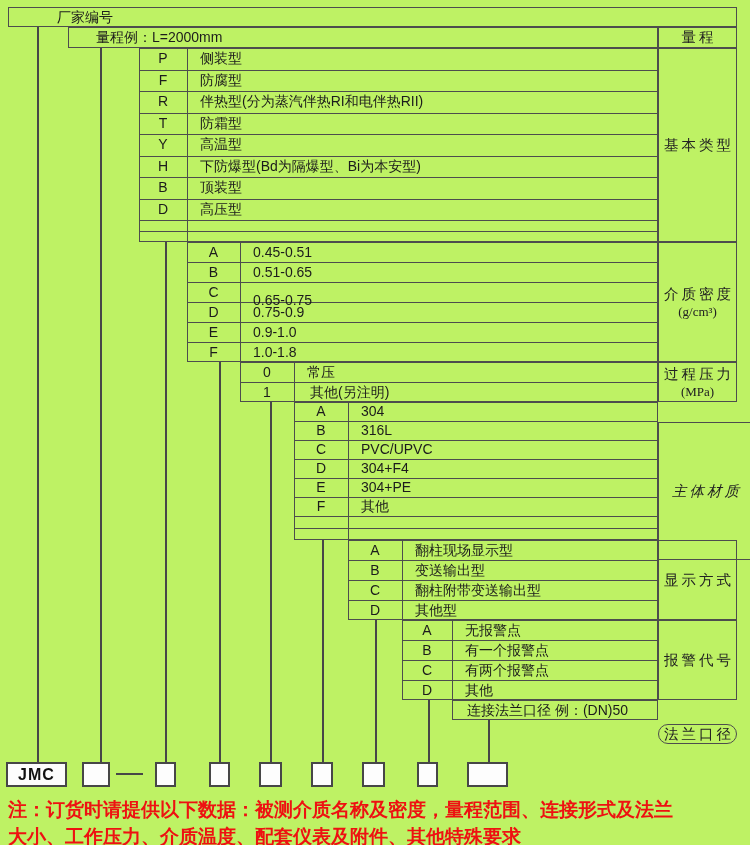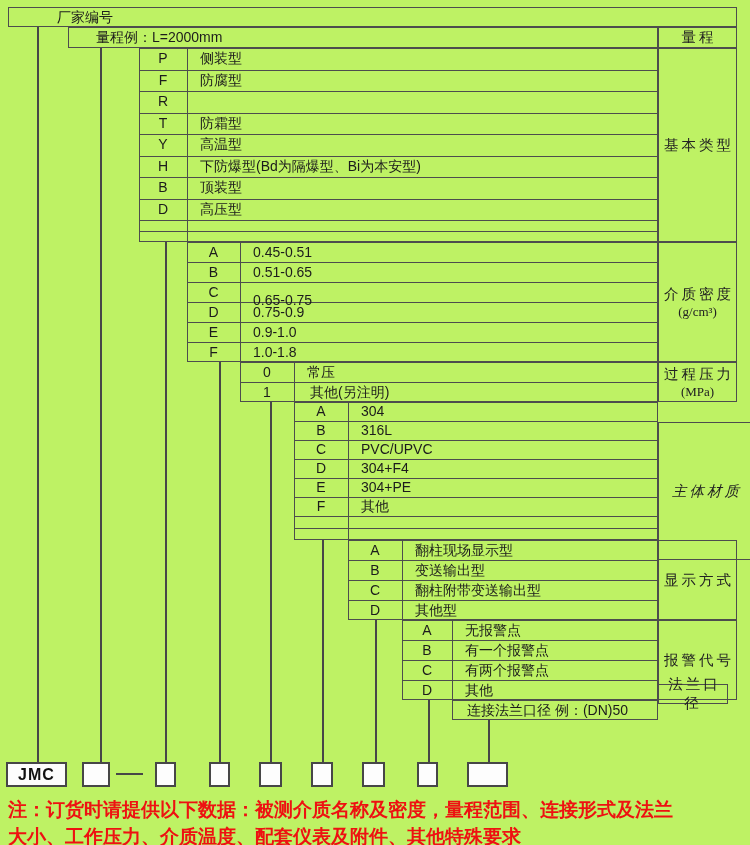--- a/index.html
+++ b/index.html
@@ -63,20 +63,21 @@
     <div class="hline" style="left: 139px; top: 155.5px; width: 519px;"></div>
     <div class="hline" style="left: 139px; top: 177px; width: 519px;"></div>
     <div class="hline" style="left: 139px; top: 198.5px; width: 519px;"></div>
     <div class="hline" style="left: 139px; top: 220px; width: 519px;"></div>
     <div class="hline" style="left: 139px; top: 231px; width: 519px;"></div>
     <div class="key-text" style="left: 139px; top: 48px; width: 48px; line-height: 21.5px;">P</div>
     <div class="desc-text" style="left: 187px; top: 48px; width: 471px; line-height: 21.5px;">侧装型</div>
     <div class="key-text" style="left: 139px; top: 69.5px; width: 48px; line-height: 21.5px;">F</div>
     <div class="desc-text" style="left: 187px; top: 69.5px; width: 471px; line-height: 21.5px;">防腐型</div>
     <div class="key-text" style="left: 139px; top: 91px; width: 48px; line-height: 21.5px;">R</div>
+    <div class="desc-text" style="left: 187px; top: 91px; width: 471px; line-height: 21.5px;">伴热型(分为蒸汽伴热RI和电伴热RII)</div>
     <div class="key-text" style="left: 139px; top: 112.5px; width: 48px; line-height: 21.5px;">T</div>
     <div class="desc-text" style="left: 187px; top: 112.5px; width: 471px; line-height: 21.5px;">防霜型</div>
     <div class="key-text" style="left: 139px; top: 134px; width: 48px; line-height: 21.5px;">Y</div>
     <div class="desc-text" style="left: 187px; top: 134px; width: 471px; line-height: 21.5px;">高温型</div>
     <div class="key-text" style="left: 139px; top: 155.5px; width: 48px; line-height: 21.5px;">H</div>
     <div class="desc-text" style="left: 187px; top: 155.5px; width: 471px; line-height: 21.5px;">下防爆型(Bd为隔爆型、Bi为本安型)</div>
     <div class="key-text" style="left: 139px; top: 177px; width: 48px; line-height: 21.5px;">B</div>
     <div class="desc-text" style="left: 187px; top: 177px; width: 471px; line-height: 21.5px;">顶装型</div>
     <div class="key-text" style="left: 139px; top: 198.5px; width: 48px; line-height: 21.5px;">D</div>
     <div class="desc-text" style="left: 187px; top: 198.5px; width: 471px; line-height: 21.5px;">高压型</div>
@@ -169,21 +170,21 @@
     <div class="hline" style="left: 402px; top: 680px; width: 256px;"></div>
     <div class="key-text" style="left: 402px; top: 620px; width: 50px; line-height: 20px;">A</div>
     <div class="desc-text" style="left: 452px; top: 620px; width: 206px; line-height: 20px;">无报警点</div>
     <div class="key-text" style="left: 402px; top: 640px; width: 50px; line-height: 20px;">B</div>
     <div class="desc-text" style="left: 452px; top: 640px; width: 206px; line-height: 20px;">有一个报警点</div>
     <div class="key-text" style="left: 402px; top: 660px; width: 50px; line-height: 20px;">C</div>
     <div class="desc-text" style="left: 452px; top: 660px; width: 206px; line-height: 20px;">有两个报警点</div>
     <div class="key-text" style="left: 402px; top: 680px; width: 50px; line-height: 20px;">D</div>
     <div class="desc-text" style="left: 452px; top: 680px; width: 206px; line-height: 20px;">其他</div>
     <div class="drop" style="left: 428px; top: 700px; height: 62px;"></div>
-    <div class="label-cell" style="left: 658px; top: 684px; width: 70px; height: 20px;">
+    <div class="label-cell" style="left: 658px; top: 724px; width: 79px; height: 20px; border-radius: 10px;">
       <div>法兰口径</div>
     </div>
     <div class="rect" style="left: 452px; top: 700px; width: 206px; height: 20px;"></div>
     <div class="desc-text" style="left: 452px; top: 700px; width: 206px; line-height: 20px; padding-left: 15px;">连接法兰口径 例：(DN)50</div>
     <div class="drop" style="left: 488px; top: 720px; height: 42px;"></div>
     <div class="code-box" style="left: 82px; top: 762px; width: 28px; height: 25px;"></div>
     <div class="code-box" style="left: 155px; top: 762px; width: 21px; height: 25px;"></div>
     <div class="code-box" style="left: 209px; top: 762px; width: 21px; height: 25px;"></div>
     <div class="code-box" style="left: 259px; top: 762px; width: 23px; height: 25px;"></div>
     <div class="code-box" style="left: 311px; top: 762px; width: 22px; height: 25px;"></div>

